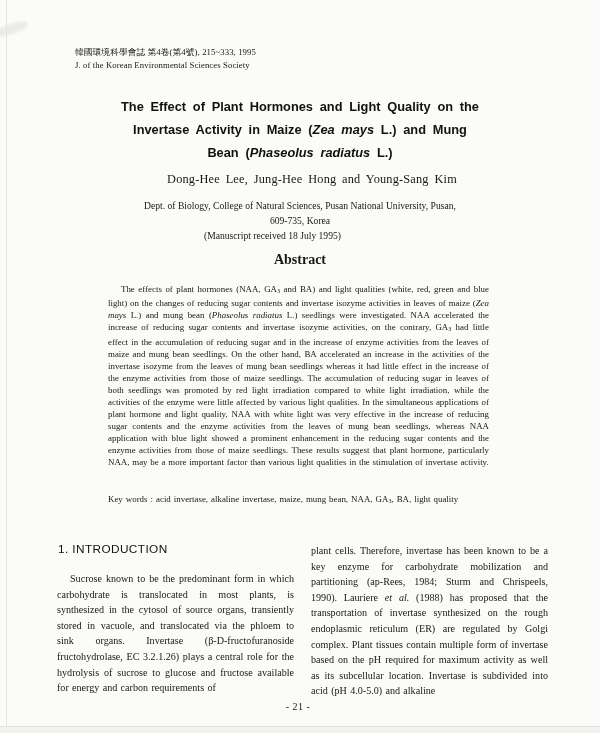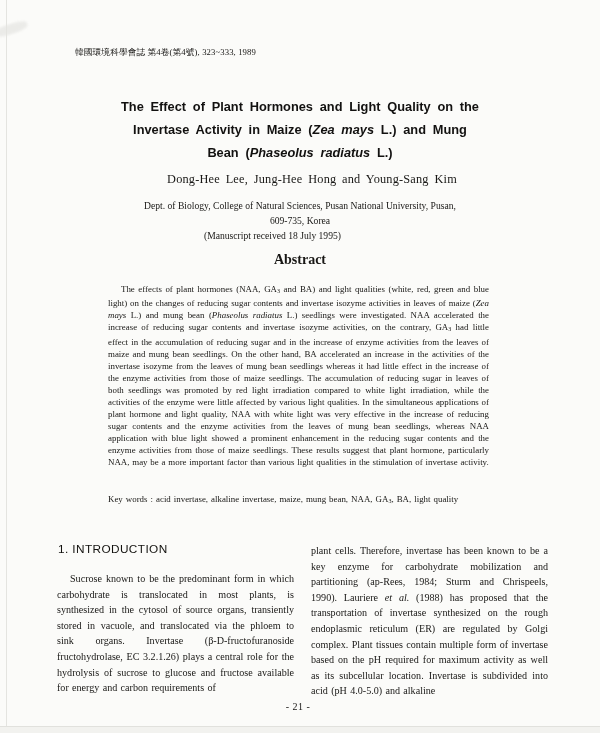--- a/index.html
+++ b/index.html
@@ -60,21 +60,22 @@
   .sb { font-size: .68em; vertical-align: -0.22em; }
 </style>
 </head>
 <body>
 
 <div class="abs smudge"></div>
 <div class="abs edge-left"></div>
 <div class="abs edge-bottom"></div>
 
 <div class="abs journal-head">
-  <div>韓國環境科學會誌 第4卷(第4號), 323~333, 1989</div>
+  <div>韓國環境科學會誌 第4卷(第4號), 215~333, 1995</div>
+  <div>J. of the Korean Environmental Sciences Society</div>
 </div>
 
 <div class="abs title-block">
   <div><span>The Effect of Plant Hormones and Light Quality on the</span></div>
   <div><span>Invertase Activity in Maize (</span><span class="it">Zea mays</span><span> L.) and Mung</span></div>
   <div><span>Bean (</span><span class="it">Phaseolus radiatus</span><span> L.)</span></div>
 </div>
 
 <div class="abs authors">Dong-Hee Lee, Jung-Hee Hong and Young-Sang Kim</div>
 

